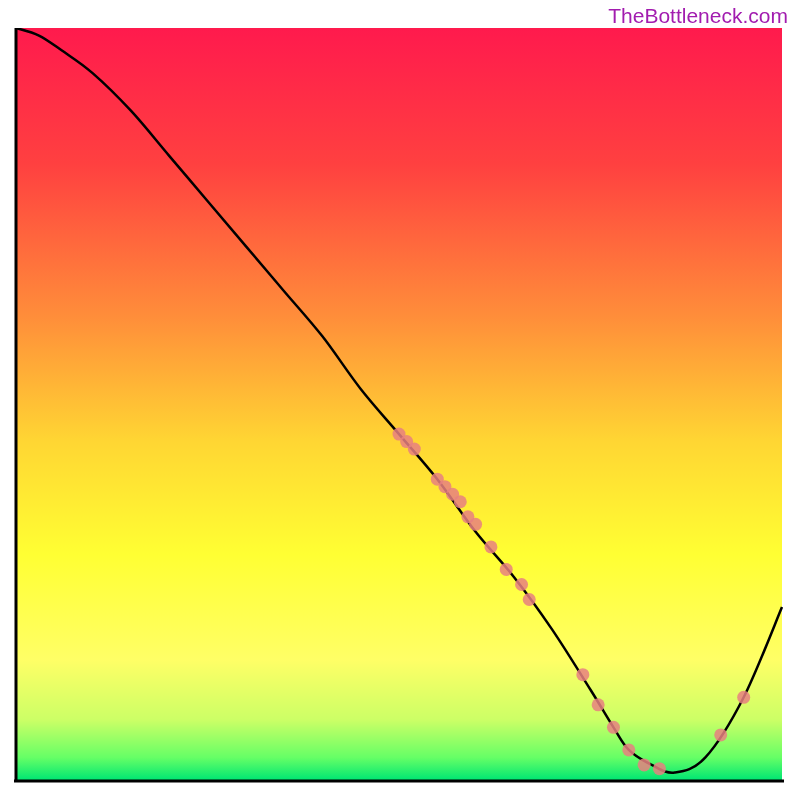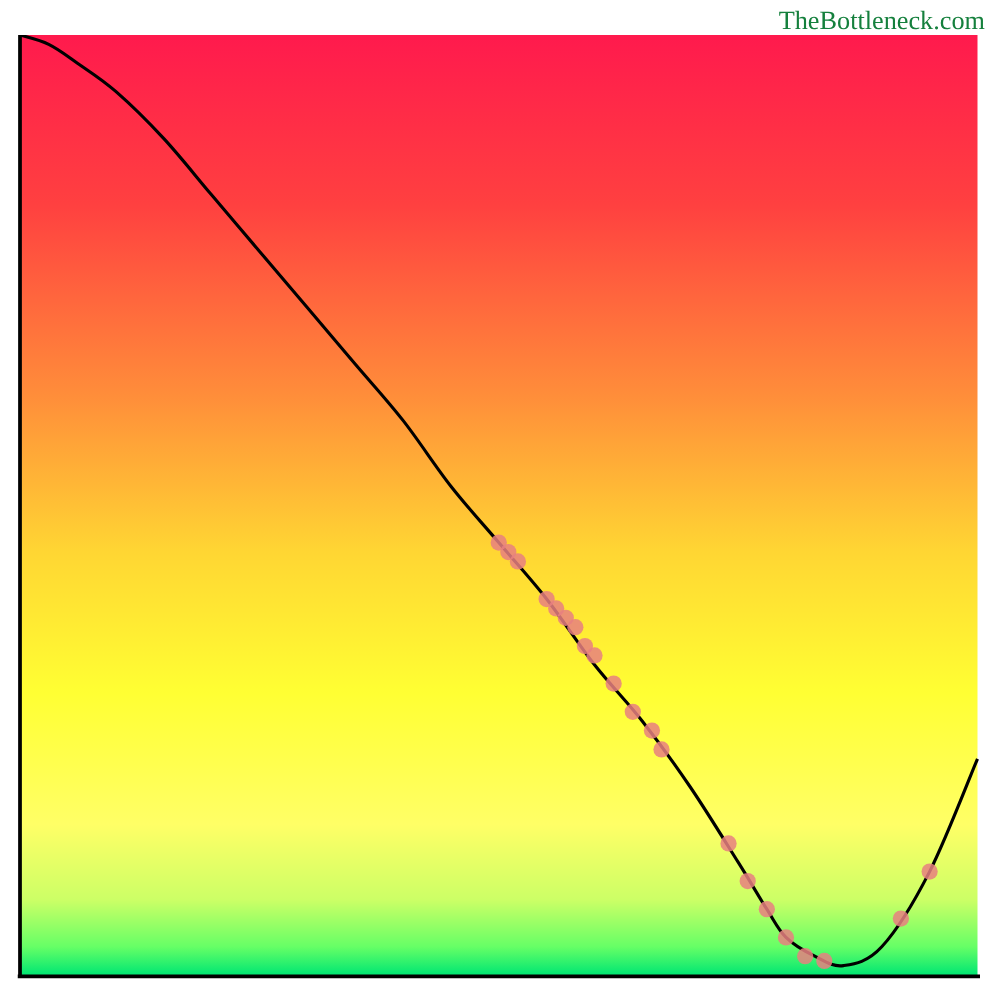--- a/index.html
+++ b/index.html
@@ -8,24 +8,23 @@
     height: 800px;
     background: #ffffff;
     font-family: Arial, sans-serif;
     position: relative;
   }
   .watermark {
     position: absolute;
     top: 4px;
     right: 12px;
     font-size: 21px;
-    color: #15803d;
+    color: #a21caf;
     font-weight: normal;
     z-index: 10;
-    font-family: Liberation Serif, serif;
   }
   .chart-container {
     position: absolute;
     left: 14px;
     top: 28px;
     width: 770px;
     height: 756px;
   }
   .plot-area {
     position: absolute;

